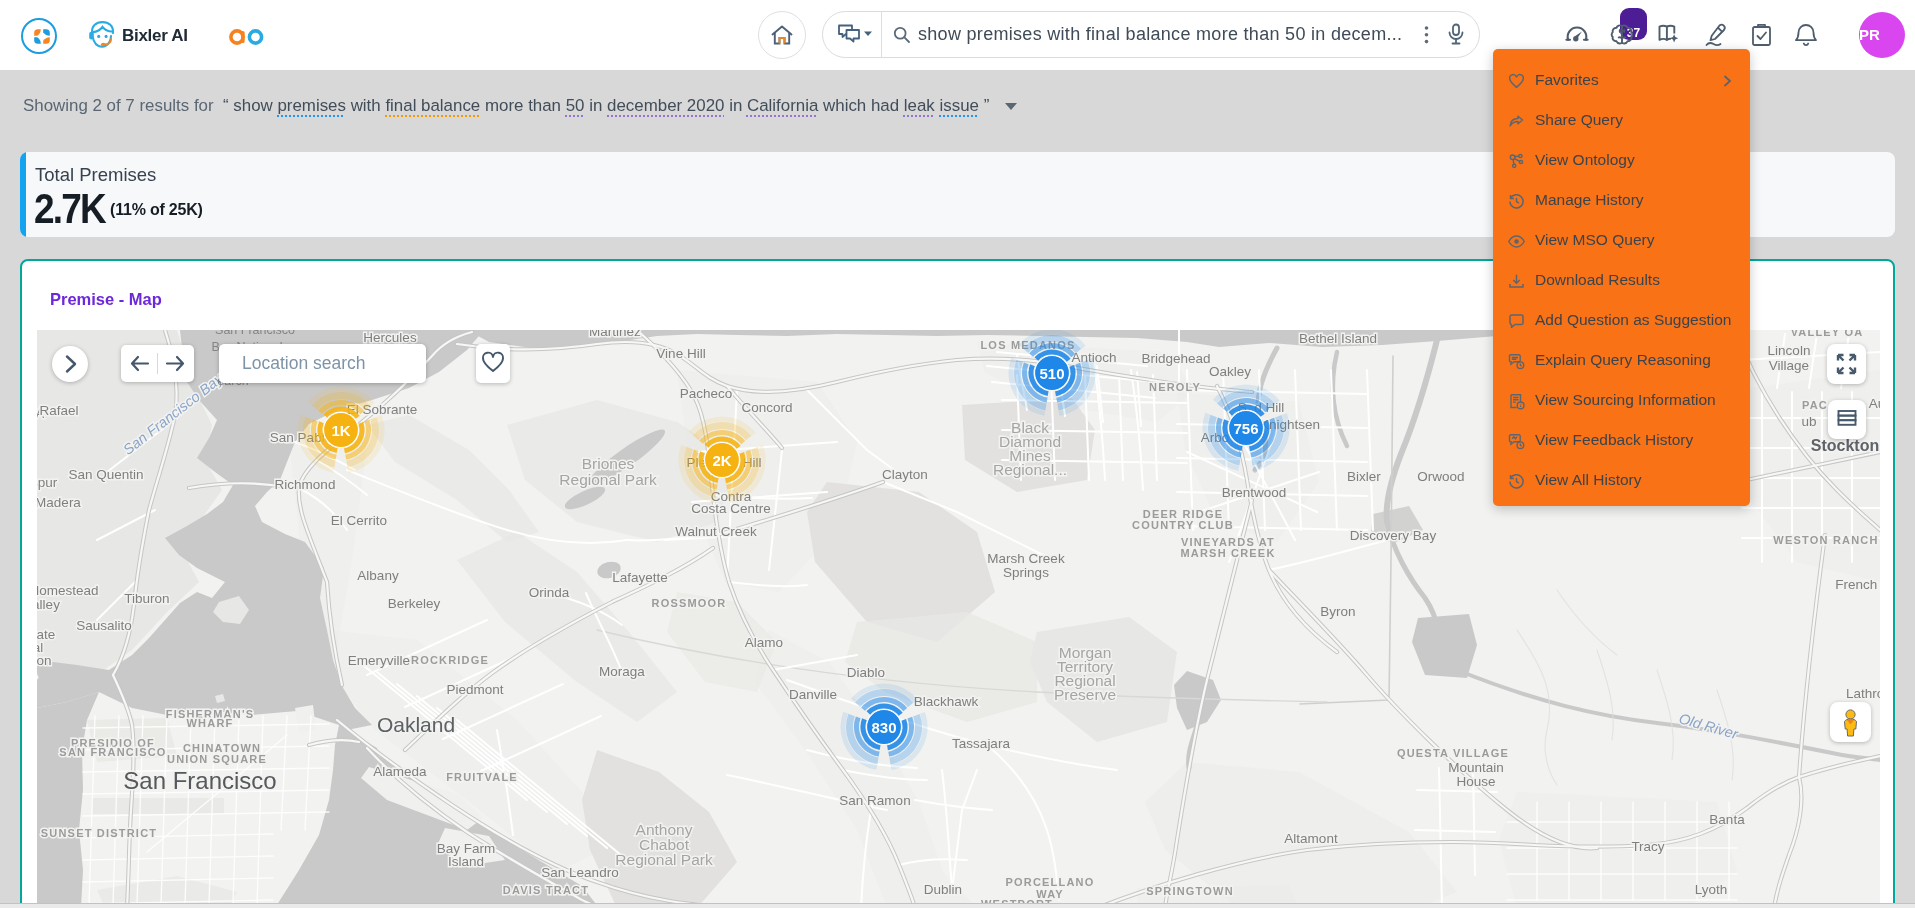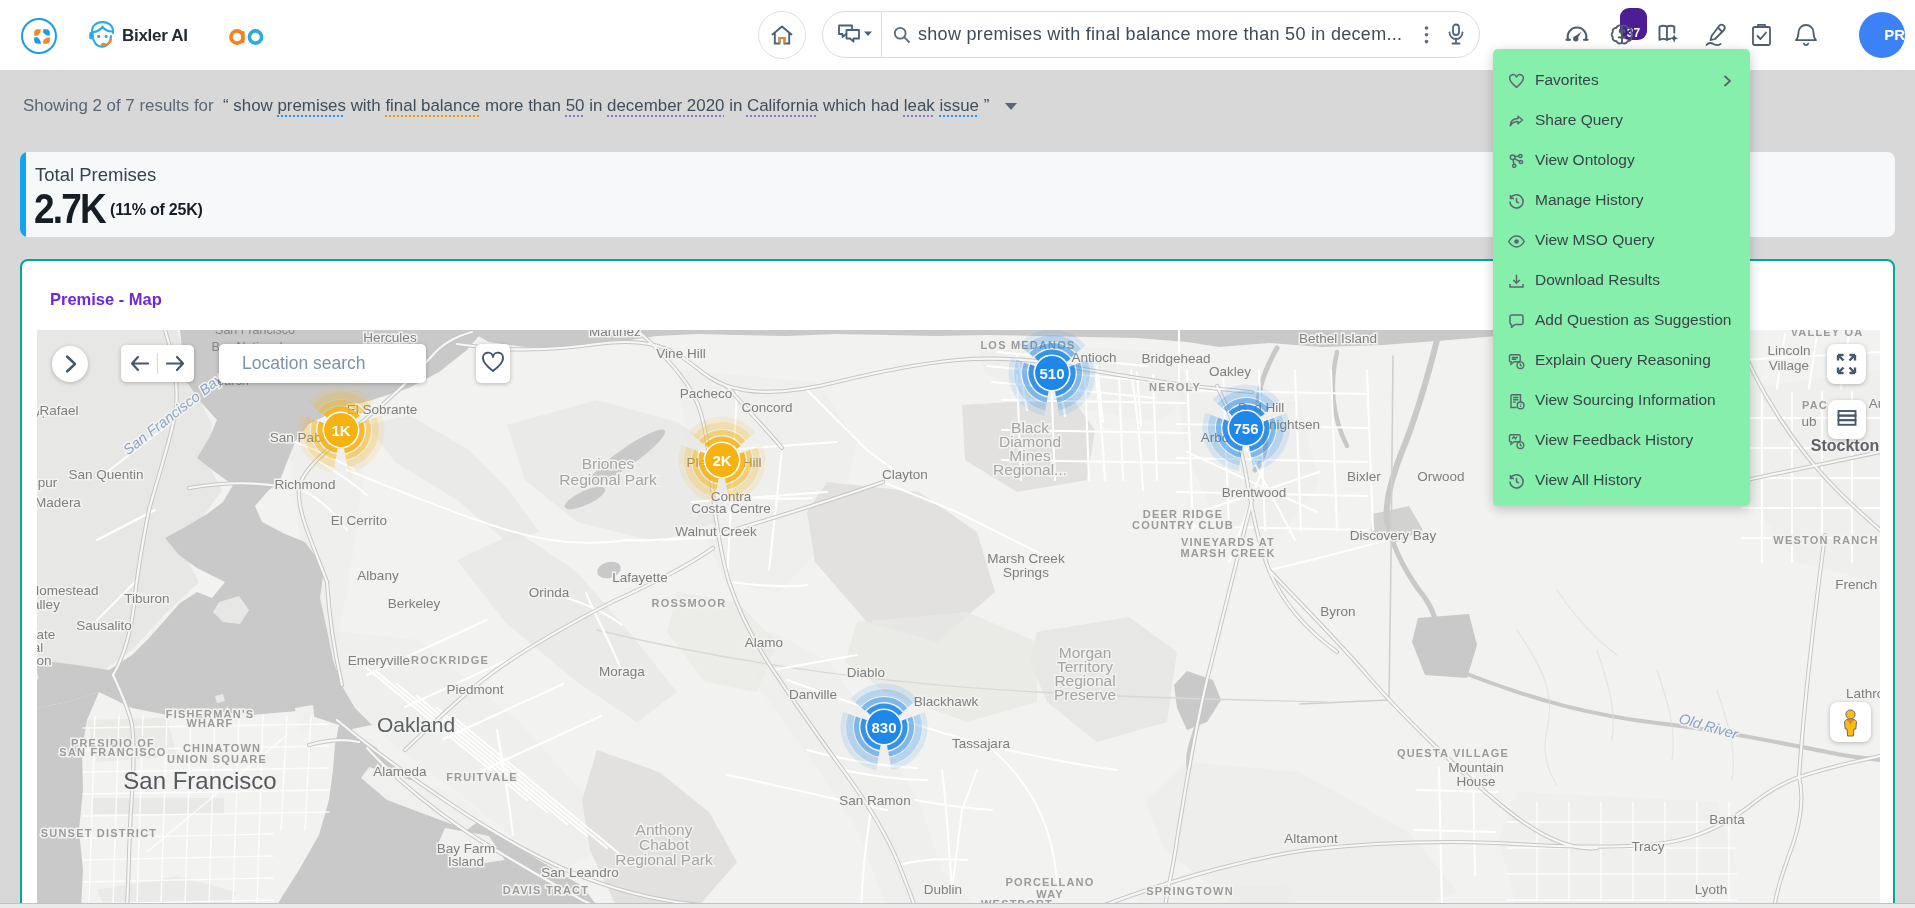--- a/index.html
+++ b/index.html
@@ -7,21 +7,21 @@
     font-family:"Liberation Sans", sans-serif; }
   .abs { position:absolute; }
   
   #navbar { position:absolute; left:0; top:0; width:1915px; height:70px; background:#ffffff; }
   #logoCircle { position:absolute; left:21px; top:18px; width:36px; height:36px; border:2px solid #1d9ce0; border-radius:50%; }
   #assetai { position:absolute; left:122px; top:26px; font-size:17px; letter-spacing:-0.3px; font-weight:bold; color:#212b36; }
   #homeBtn { position:absolute; left:758px; top:11px; width:48px; height:48px; border:1px solid #dde0e4; border-radius:50%; background:#fff; }
   #searchPill { position:absolute; left:822px; top:11px; width:658px; height:47px; border:1px solid #d8dce0; border-radius:24px; background:#fff; }
   #searchDivider { position:absolute; left:881px; top:11px; width:1px; height:47px; background:#dcdfe2; }
   #searchText { position:absolute; left:918px; top:24px; font-size:18px; letter-spacing:0.3px; color:#3f4b57; }
-  #avatar { position:absolute; left:1859px; top:12px; width:46px; height:46px; border-radius:50%; background:#3b82f6; color:#fff; font-size:15px; font-weight:bold; text-align:right; line-height:46px; }
+  #avatar { position:absolute; left:1859px; top:12px; width:46px; height:46px; border-radius:50%; background:#d946ef; color:#fff; font-size:15px; font-weight:bold; text-align:left; line-height:46px; }
   #badge { position:absolute; left:1620px; top:8px; min-width:27px; height:18px; background:#4c1d95; border-radius:9px; color:#fff; font-size:12px; font-weight:bold; text-align:center; line-height:18px; padding:16px 4px; }
   
   #results { position:absolute; left:23px; top:96px; font-size:16.9px; color:#5a6673; white-space:nowrap; }
   #results .q { color:#414d59; }
   #results .u { text-decoration-line:underline; text-decoration-style:dotted; text-decoration-thickness:2px; text-underline-offset:4px;margin-top:24px; }
   #results .ub { text-decoration-color:#2196f3; }
   #results .uo { text-decoration-color:#f59b00; }
   #results .up { text-decoration-color:#9575cd; }
   
   #totalCard { position:absolute; left:20px; top:152px; width:1875px; height:85px; background:#f7f8fa; border-radius:8px; overflow:hidden; }
@@ -37,21 +37,21 @@
   .mapbtn { position:absolute; background:#fff; box-shadow:0 1px 4px rgba(0,0,0,0.25); }
   #chevBtn { left:52px; top:346px; width:36px; height:36px; border-radius:50%; }
   #arrowsBox { left:121px; top:345px; width:73px; height:37px; border-radius:5px; }
   #locSearch { left:219px; top:344px; width:207px; height:39px; border-radius:5px; }
   #locSearch span { position:absolute; left:23px; top:9px; font-size:17.5px; color:#7d93a8; }
   #heartBtn { left:476px; top:344px; width:34px; height:39px; border-radius:5px; }
   #fsBtn { left:1827px; top:344px; width:39px; height:40px; border-radius:8px; }
   #layersBtn { left:1828px; top:400px; width:38px; height:39px; border-radius:8px; }
   #pegBtn { left:1830px; top:702px; width:41px; height:40px; border-radius:8px; }
   
-  #menu { position:absolute; left:1493px; top:49px; width:257px; height:457px; background:#86efac; border-radius:5px; box-shadow:0 3px 12px rgba(0,0,0,0.22); }
+  #menu { position:absolute; left:1493px; top:49px; width:257px; height:457px; background:#f97316; border-radius:5px; box-shadow:0 3px 12px rgba(0,0,0,0.22); }
   .mi { position:absolute; left:0; width:257px; height:40px; }
   .mi svg { position:absolute; left:14px; top:11px; }
   .mi .lbl { position:absolute; left:42px; top:10px; font-size:15.5px; color:#3c434a; white-space:nowrap; }
 </style>
 </head>
 <body>
 
 <div id="navbar"></div>
 <div id="logoCircle"></div>
 <div id="assetai">Bixler AI</div>

